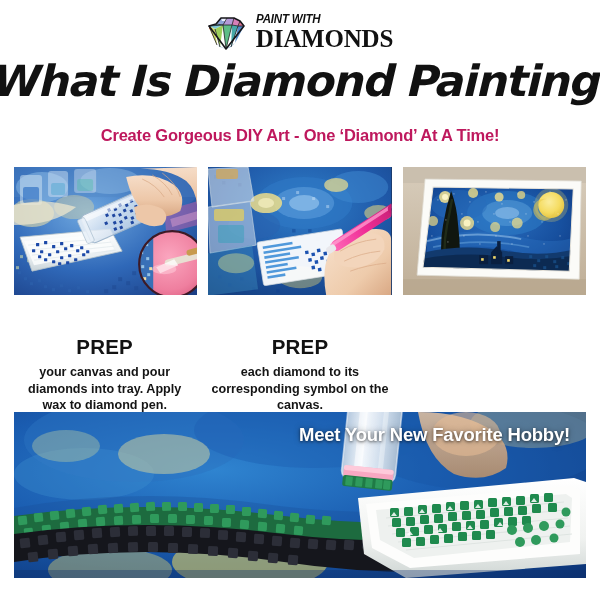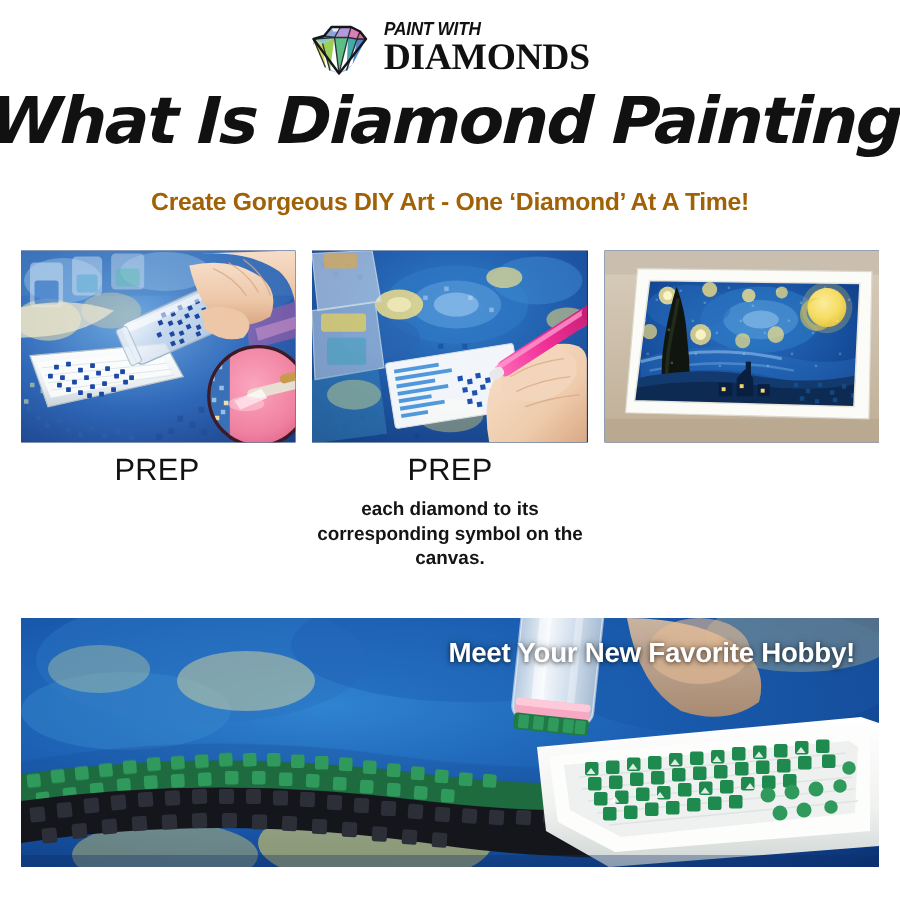--- a/index.html
+++ b/index.html
@@ -87,21 +87,21 @@
 
   #subheadline {
     position: absolute;
     left: 0; top: 126px;
     width: 600px;
     text-align: center;
     font-family: "Liberation Sans", sans-serif;
     font-weight: bold;
     font-size: 16.5px;
     letter-spacing: -0.2px;
-    color: #a16207;
+    color: #be185d;
     white-space: nowrap;
   }
 
   
   #photo-row {
     position: absolute;
     left: 14px; top: 167px;
     width: 572px;
     height: 128px;
     display: flex;
@@ -124,25 +124,26 @@
     width: 580px;
     display: flex;
     gap: 6px;
   }
   .step-col {
     flex: 1 1 0;
     text-align: center;
   }
   .step-title {
     font-family: "Liberation Sans", sans-serif;
-    font-weight: normal;
+    font-weight: bold;
     font-size: 20.5px;
     letter-spacing: 0.2px;
     color: #121212;
     margin-bottom: 5px;
+    margin-top: 33px;
   }
   .step-desc {
     font-family: "Liberation Sans", sans-serif;
     font-weight: bold;
     font-size: 12.6px;
     line-height: 1.32;
     color: #141414;
     padding: 0 6px;
   }
 
@@ -715,20 +716,21 @@
           <polygon points="30,20 170,22 166,104 20,100" fill="none" stroke="#e8e4da" stroke-width="1"></polygon>
         </g>
       </svg>
     </div>
   </div>
 
   <div id="steps-row">
 
     <div class="step-col">
       <div class="step-title">PREP</div>
+      <div class="step-desc">your canvas and pour diamonds into tray. Apply wax to diamond pen.</div>
     </div>
 
     <div class="step-col">
       <div class="step-title">PREP</div>
       <div class="step-desc">each diamond to its corresponding symbol on the canvas.</div>
     </div>
 
     <div class="step-col">
     </div>
   </div>

